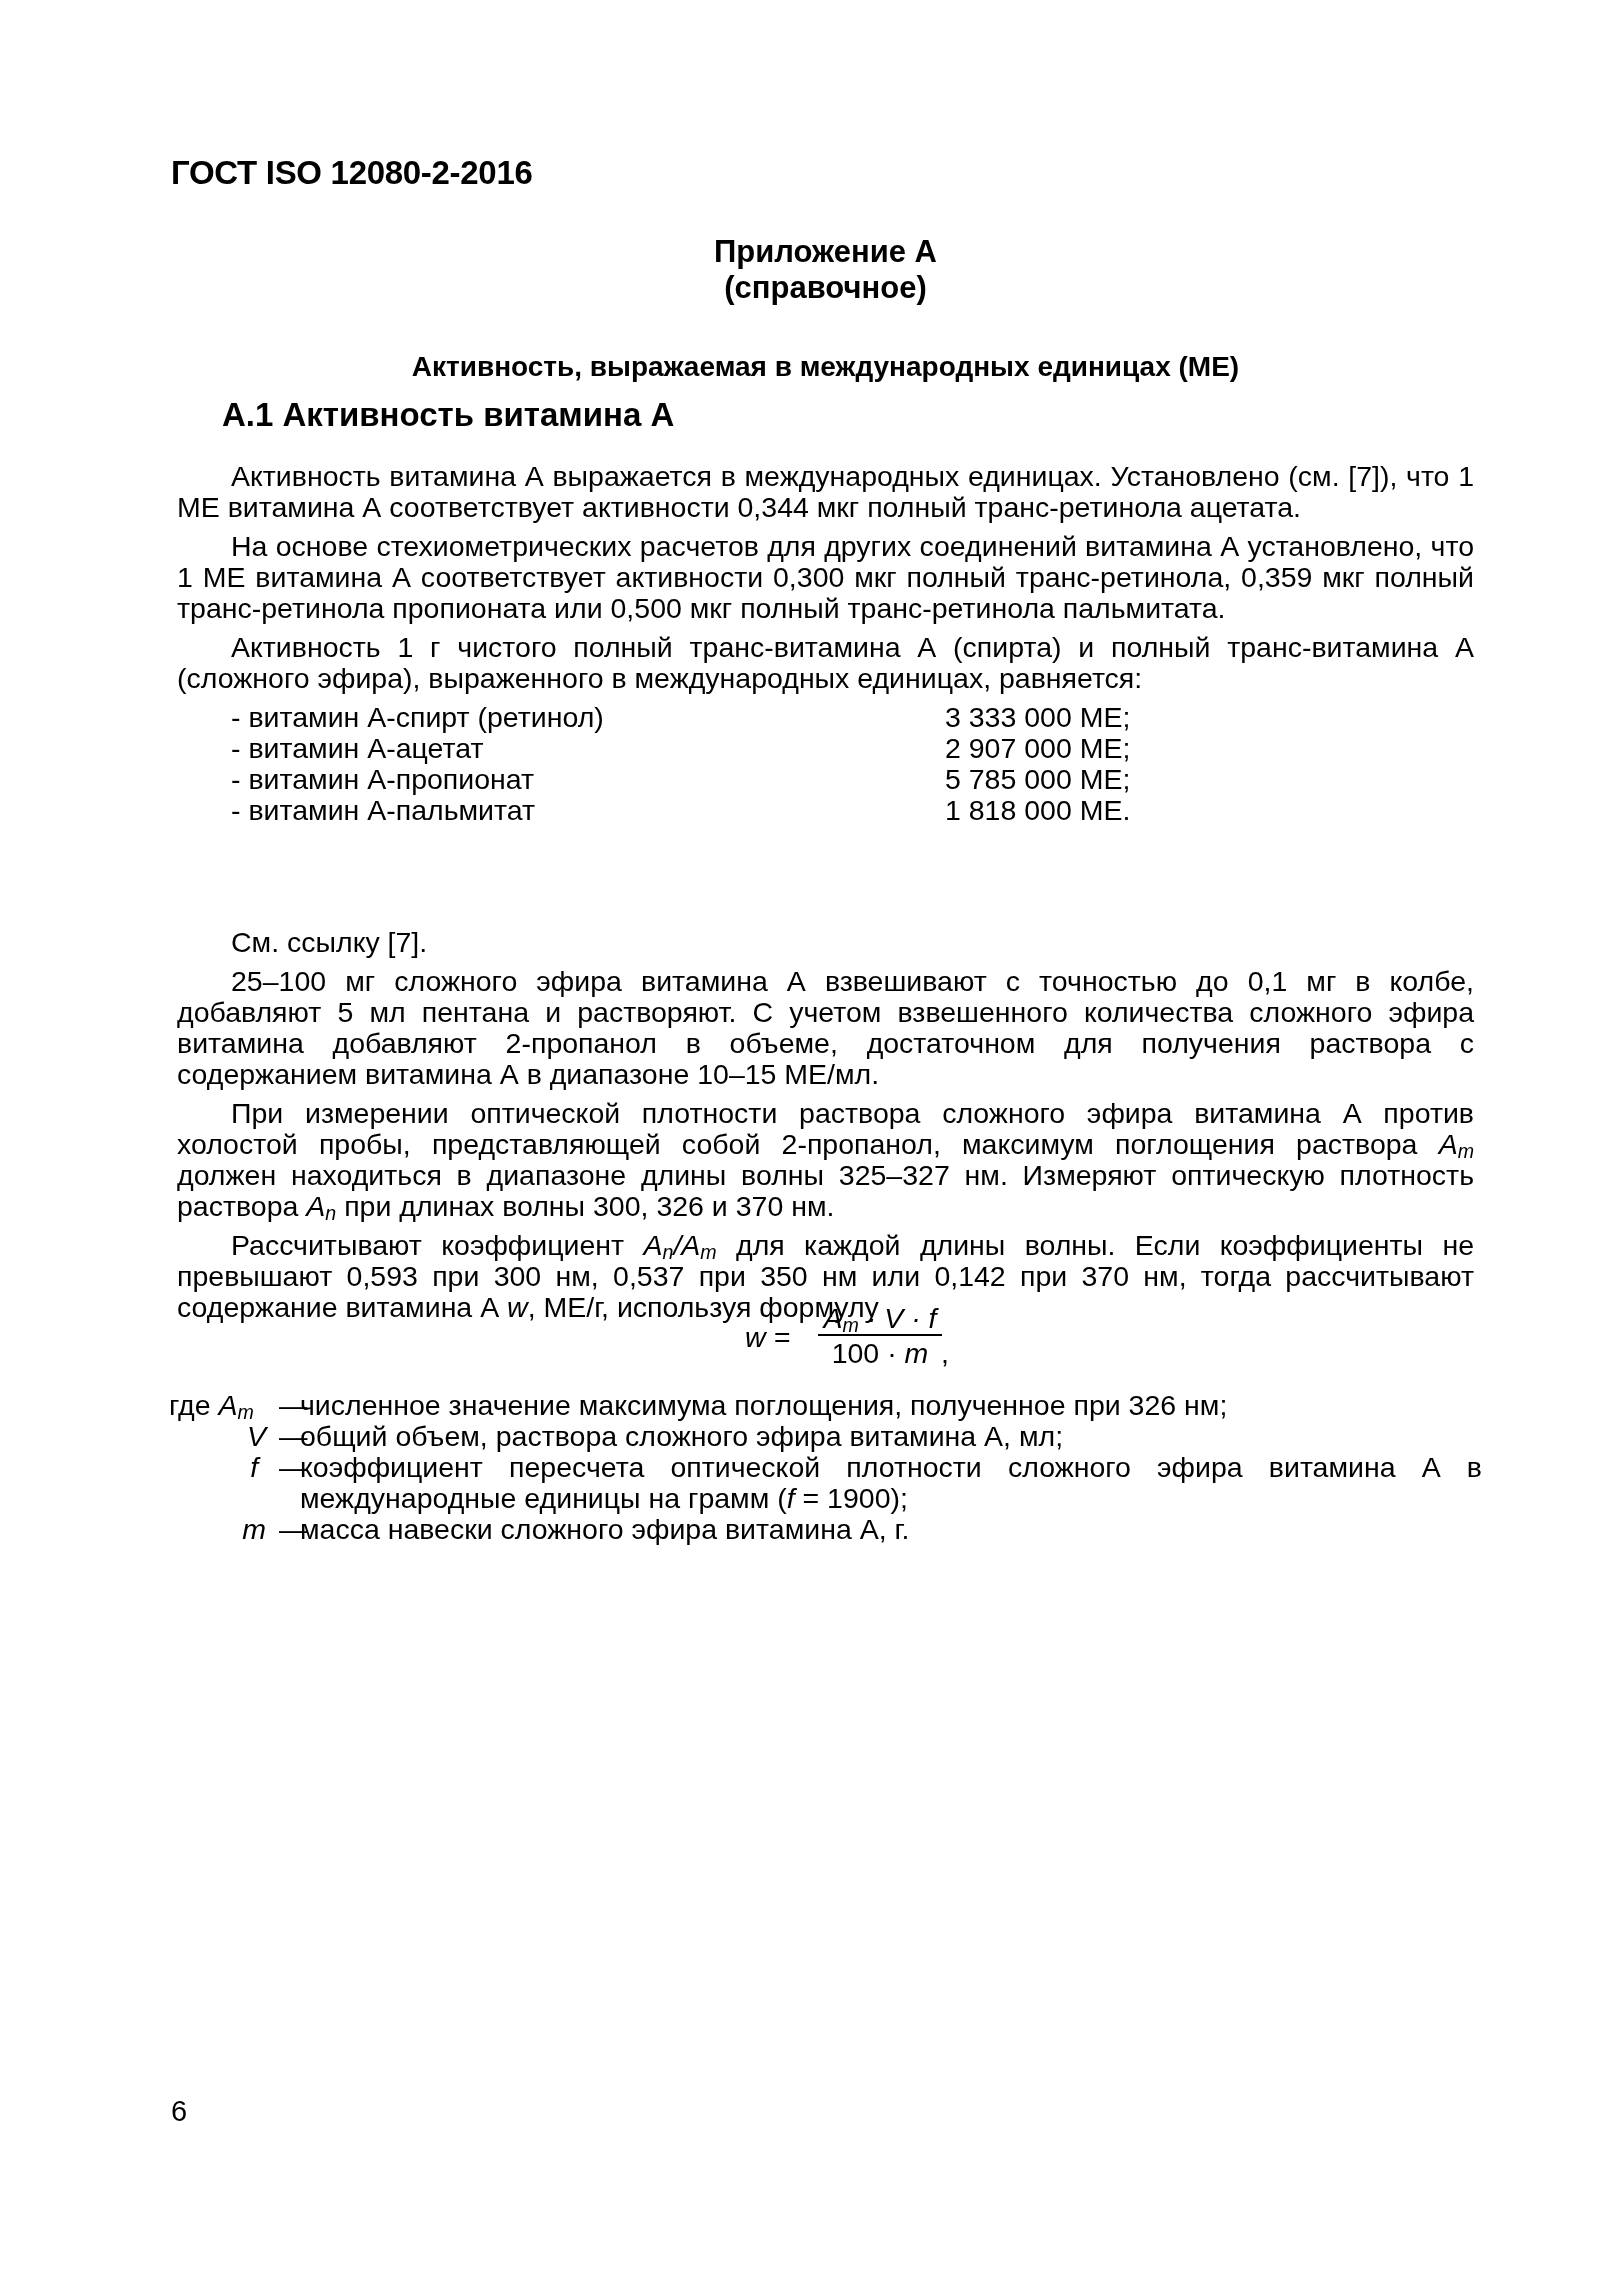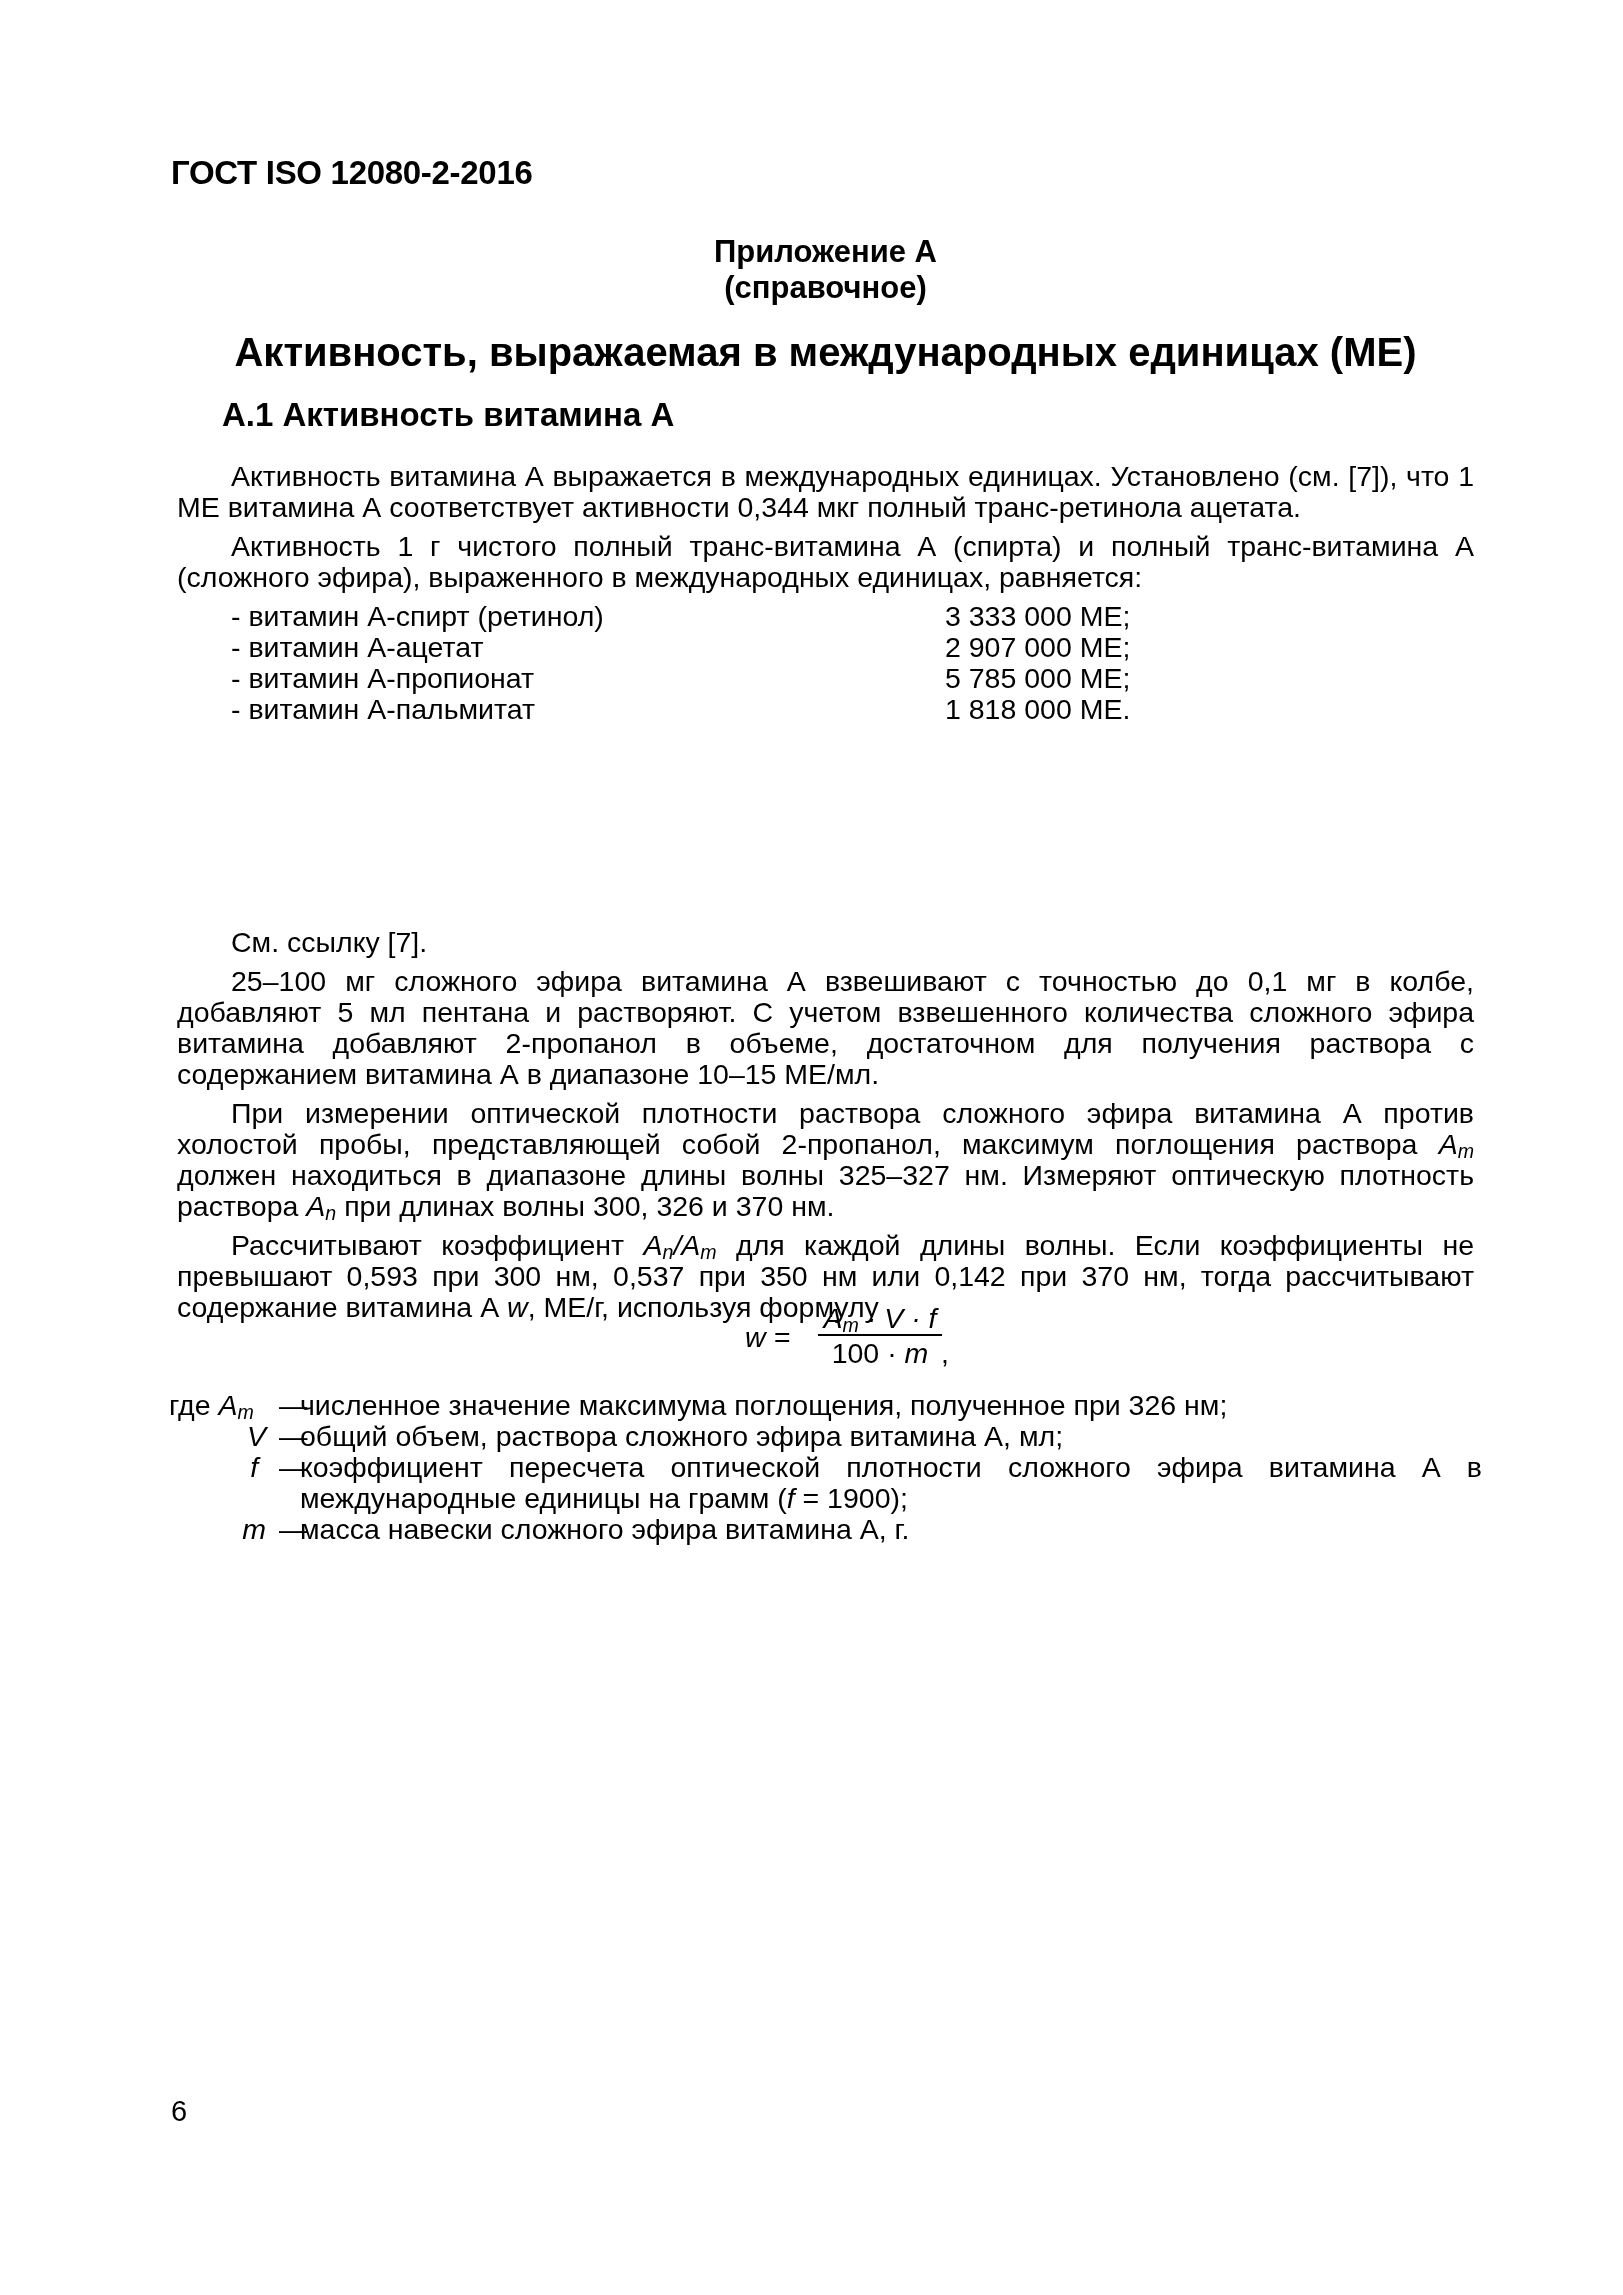--- a/index.html
+++ b/index.html
@@ -4,21 +4,21 @@
 <style>
   html, body { margin: 0; padding: 0; background: #ffffff; }
   body { width: 1623px; height: 2295px; position: relative; overflow: hidden;
          font-family: "Liberation Sans", sans-serif; color: #000000; }
   .page { position: absolute; left: 0; top: 0; width: 1315px; height: 2295px; background: #ffffff; }
   .abs { position: absolute; }
   .doc-header { left: 171px; top: 154px; font-size: 33px; font-weight: bold; line-height: 37px; letter-spacing: -0.3px; }
   .center-block { left: 169px; width: 1313px; text-align: center; font-weight: bold; }
   .appendix-title { top: 234px; font-size: 31px; line-height: 35px; }
   .appendix-sub { top: 270px; font-size: 31px; line-height: 35px; }
-  .annex-heading { top: 334px; font-size: 40px; line-height: 37px; }
+  .annex-heading { top: 348px; font-size: 28px; line-height: 37px; }
   .section-heading { left: 222px; width: 1260px; font-size: 33px; font-weight: bold; line-height: 35px; }
   .body { left: 169px; width: 1313px; font-size: 28.5px; line-height: 31px; }
   .body p { margin: 8px; text-align: justify; text-indent: 54px; }
   .list { margin: 8px; padding: 0; list-style: none; }
   .list li { position: relative; height: 31px; }
   .list .lbl { position: absolute; left: 54px; }
   .list .val { position: absolute; left: 768px; }
   .formula { left: 745px; top: 1303px; font-size: 28.5px; }
   .formula .lhs { position: absolute; left: 0; top: 18.3px; font-style: italic; white-space: nowrap; }
   .formula .frac { position: absolute; left: 73px; top: 0; width: 124px; text-align: center; }
@@ -44,20 +44,21 @@
   <div class="abs doc-header">ГОСТ ISO 12080-2-2016</div>
 
   <div class="abs center-block appendix-sub">(справочное)</div>
   <div class="abs center-block appendix-title">Приложение А</div>
   <div class="abs center-block annex-heading">Активность, выражаемая в международных единицах (МЕ)</div>
 
   <div class="abs section-heading" style="top:397px;">А.1 Активность витамина А</div>
 
   <div class="abs body" style="top:453px;">
     <p>Активность витамина А выражается в международных единицах. Установлено (см. [7]), что 1 МЕ витамина А соответствует активности 0,344 мкг полный транс-ретинола ацетата.</p>
+    <p>На основе стехиометрических расчетов для других соединений витамина А установлено, что 1 МЕ витамина А соответствует активности 0,300 мкг полный транс-ретинола, 0,359 мкг полный транс-ретинола пропионата или 0,500 мкг полный транс-ретинола пальмитата.</p>
     <p>Активность 1 г чистого полный транс-витамина А (спирта) и полный транс-витамина А (сложного эфира), выраженного в международных единицах, равняется:</p>
     <ul class="list">
       <li>
         <span class="lbl">- витамин А-спирт (ретинол)</span>
         <span class="val">3 333 000 МЕ;</span>
       </li>
       <li>
         <span class="lbl">- витамин А-ацетат</span>
         <span class="val">2 907 000 МЕ;</span>
       </li>

